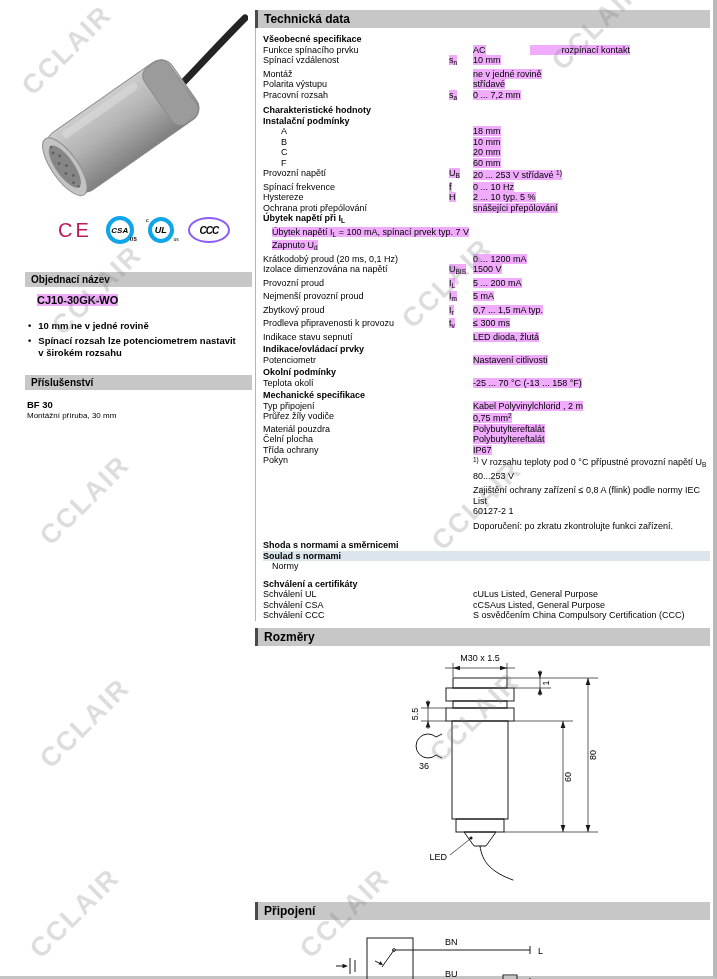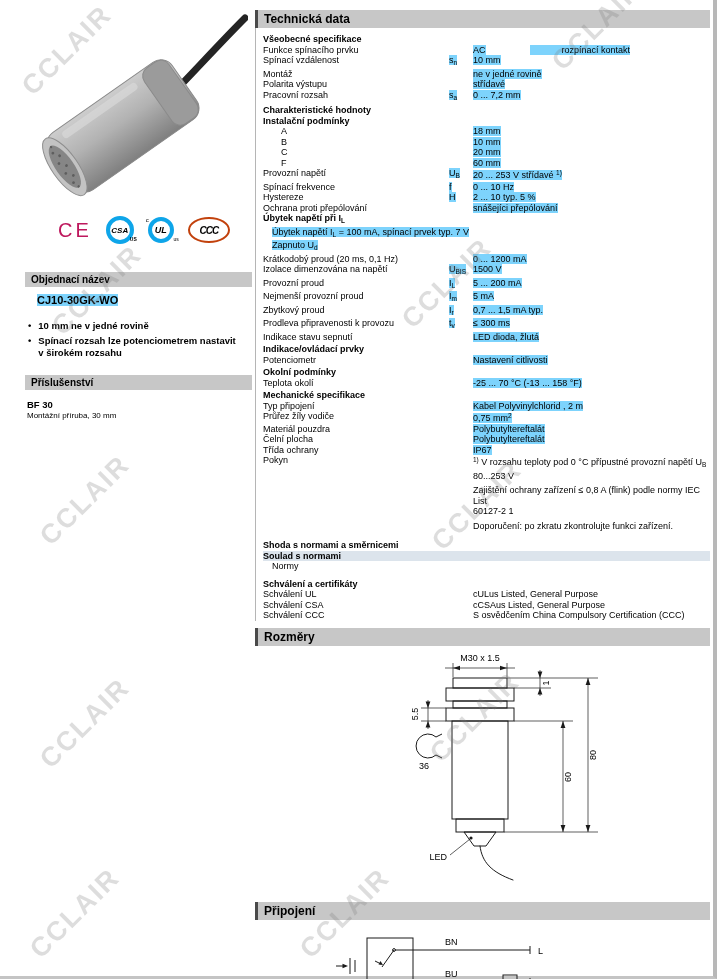--- a/index.html
+++ b/index.html
@@ -22,21 +22,21 @@
   
   .photo { display:block; }
   .logos { display:flex; align-items:center; gap:14px; margin:8px 0 0 50px; }
   .ce-mark { font-size:20px; letter-spacing:3px; color:#be185d; font-weight:500; }
   .roundmark { position:relative; border:4px solid #0ea5e9; border-radius:50%; display:flex; align-items:center; justify-content:center; }
   .csa-mark { width:28px; height:28px; font-size:8px; font-weight:bold; font-style:italic; }
   .csa-sub { position:absolute; right:-7px; bottom:-2px; font-size:5px; font-style:normal; }
   .ul-mark { width:26px; height:26px; font-size:9px; font-weight:bold; font-style:italic; }
   .ul-c  { position:absolute; left:-6px; top:-4px; font-size:6px; font-style:normal; font-weight:normal; }
   .ul-us { position:absolute; right:-9px; bottom:-3px; font-size:5px; font-style:normal; font-weight:normal; }
-  .ccc-mark { width:42px; height:26px; border:2px solid #c2410c; border-radius:50%; display:flex; align-items:center; justify-content:center;
+  .ccc-mark { width:42px; height:26px; border:2px solid #8b5cf6; border-radius:50%; display:flex; align-items:center; justify-content:center;
               font-size:10px; font-weight:bold; font-style:italic; letter-spacing:-1px; }
   .order-bar { margin:28px 0 0 17px; }
   .order-code { margin:7px 0 0 29px; font-size:11px; font-weight:bold; }
   .bullets { margin:14px 0 0 20px; list-style:none; width:214px; }
   .bullets li { display:flex; font-size:9.5px; font-weight:bold; line-height:12px; margin-bottom:3px; }
   .bullets .dot { margin-right:7px; }
   .acc-bar { margin:16px 0 0 17px; }
   .acc-name { margin:9px 0 0 19px; font-size:9.5px; font-weight:bold; }
   .acc-desc { margin:1px 0 0 19px; font-size:8px; }
 
@@ -44,21 +44,21 @@
   .ttable { border-left:1px solid #b5b5b5; padding:4px 0 0 7px; }
   .trow { display:flex; align-items:flex-start; font-size:9px; line-height:10.5px; }
   .tlbl { width:186px; flex:0 0 auto; }
   .trow.wide .tlbl { width:auto; flex:0 1 auto; }
   .tsym { width:24px; flex:0 0 auto; }
   .tval { flex:1; min-width:0; }
   .tval div { min-height:10.5px; }
   .tsection { font-weight:bold; margin-top:2px; }
   .tsection .tlbl { width:auto; }
   .b { font-weight:bold; }
-  .hl { background:#7dd3fc; }
+  .hl { background:#f0abfc; }
   .band { background:#dce4ec; }
   sub { font-size:6.5px; vertical-align:-2px; }
   sup { font-size:6.5px; vertical-align:3px; }
   .v2 { margin-left:44px;padding-left:32px; }
 
   
   .dims-wrap { padding:4px 0 2px 40px; }
   .conn-wrap { padding:10px 0 0 70px; }
   svg text { font-family:"Liberation Sans","DejaVu Sans",sans-serif; font-size:9px; fill:#000; }
   .dline { stroke:#1a1a1a; stroke-width:1; fill:none; }

